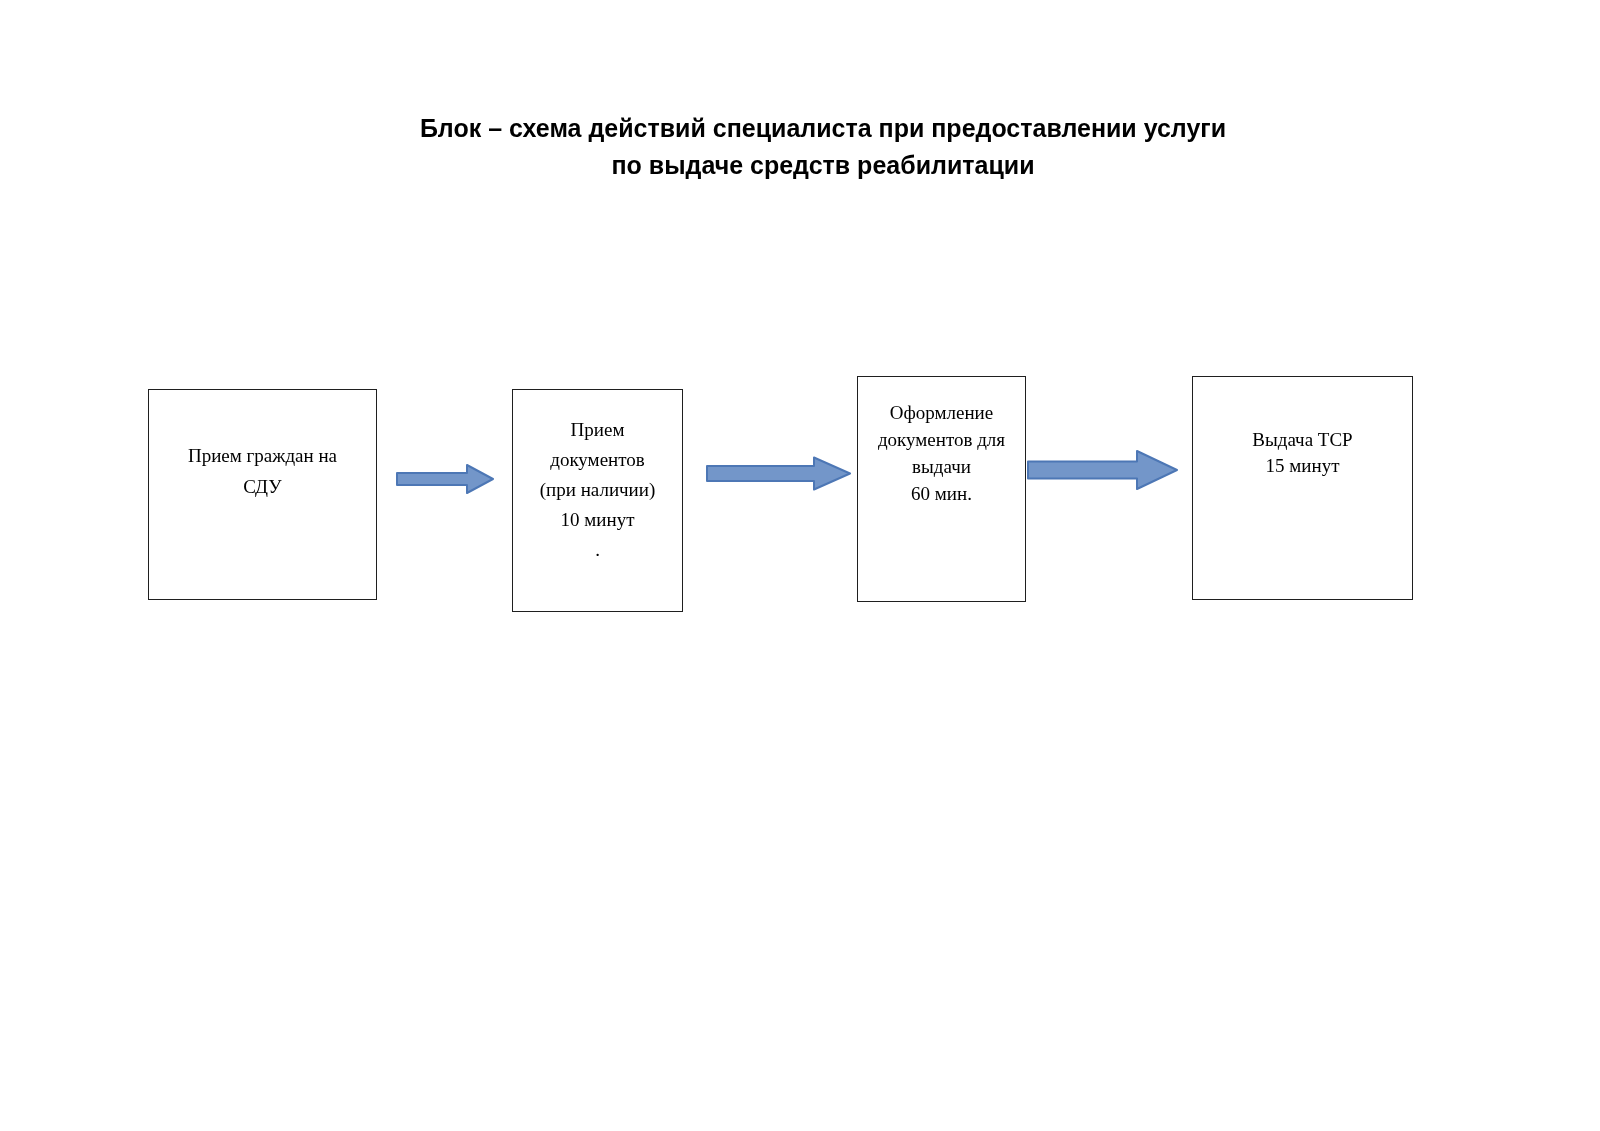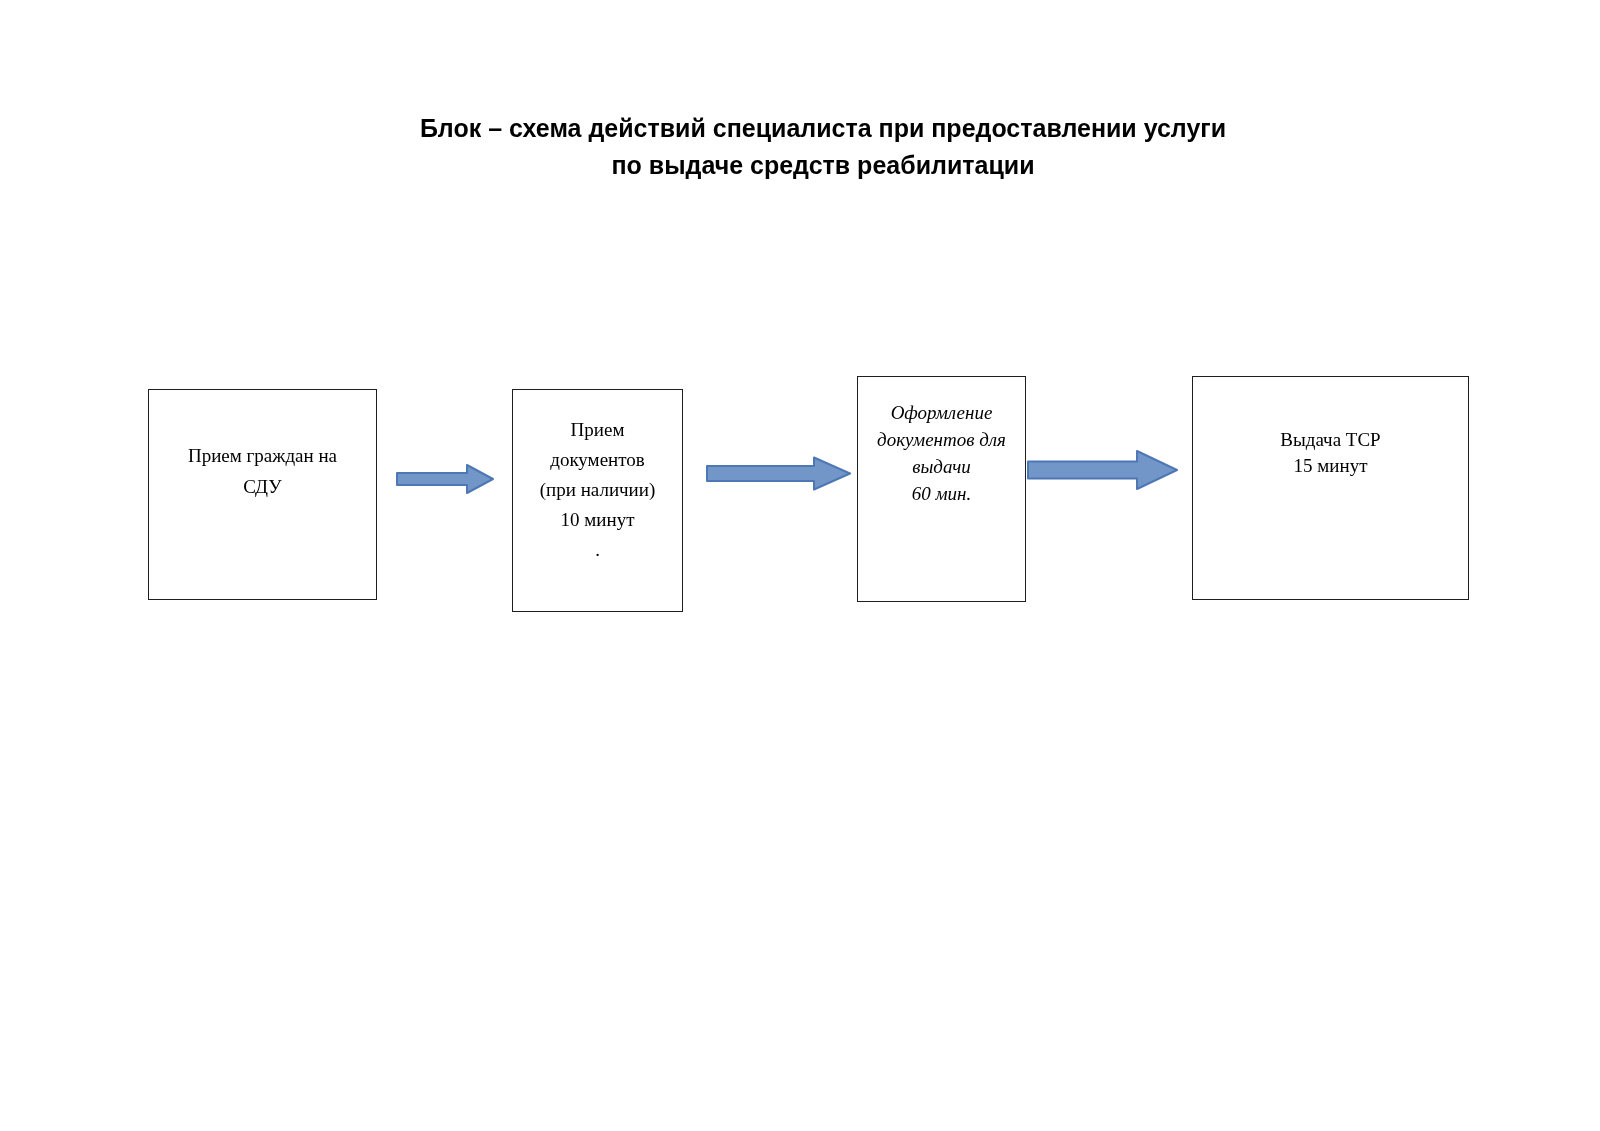--- a/index.html
+++ b/index.html
@@ -30,22 +30,22 @@
     position: absolute;
     box-sizing: border-box;
     border: 1.5px solid #1f1f1f;
     background: #ffffff;
     text-align: center;
     font-size: 19px;
   }
   .node-text { white-space: pre-line; }
   .node1 { left: 148px;  top: 389px; width: 229px; height: 211px; padding-top: 50px; line-height: 31px; }
   .node2 { left: 512px;  top: 389px; width: 171px; height: 223px; padding-top: 25px; line-height: 30px; }
-  .node3 { left: 857px;  top: 376px; width: 169px; height: 226px; padding-top: 22px; line-height: 27px; font-style: italic; }
-  .node4 { left: 1192px; top: 376px; width: 277px; height: 224px; padding-top: 50px; line-height: 26px; }
+  .node3 { left: 857px;  top: 376px; width: 169px; height: 226px; padding-top: 22px; line-height: 27px; }
+  .node4 { left: 1192px; top: 376px; width: 221px; height: 224px; padding-top: 50px; line-height: 26px; }
   .arrow { position: absolute; overflow: visible; display: block; }
   .arrow1 { left: 395px;  top: 463px; }
   .arrow2 { left: 705px;  top: 456px; }
   .arrow3 { left: 1026px; top: 450px; }
 </style>
 </head>
 <body>
 
 <div class="page">
 

